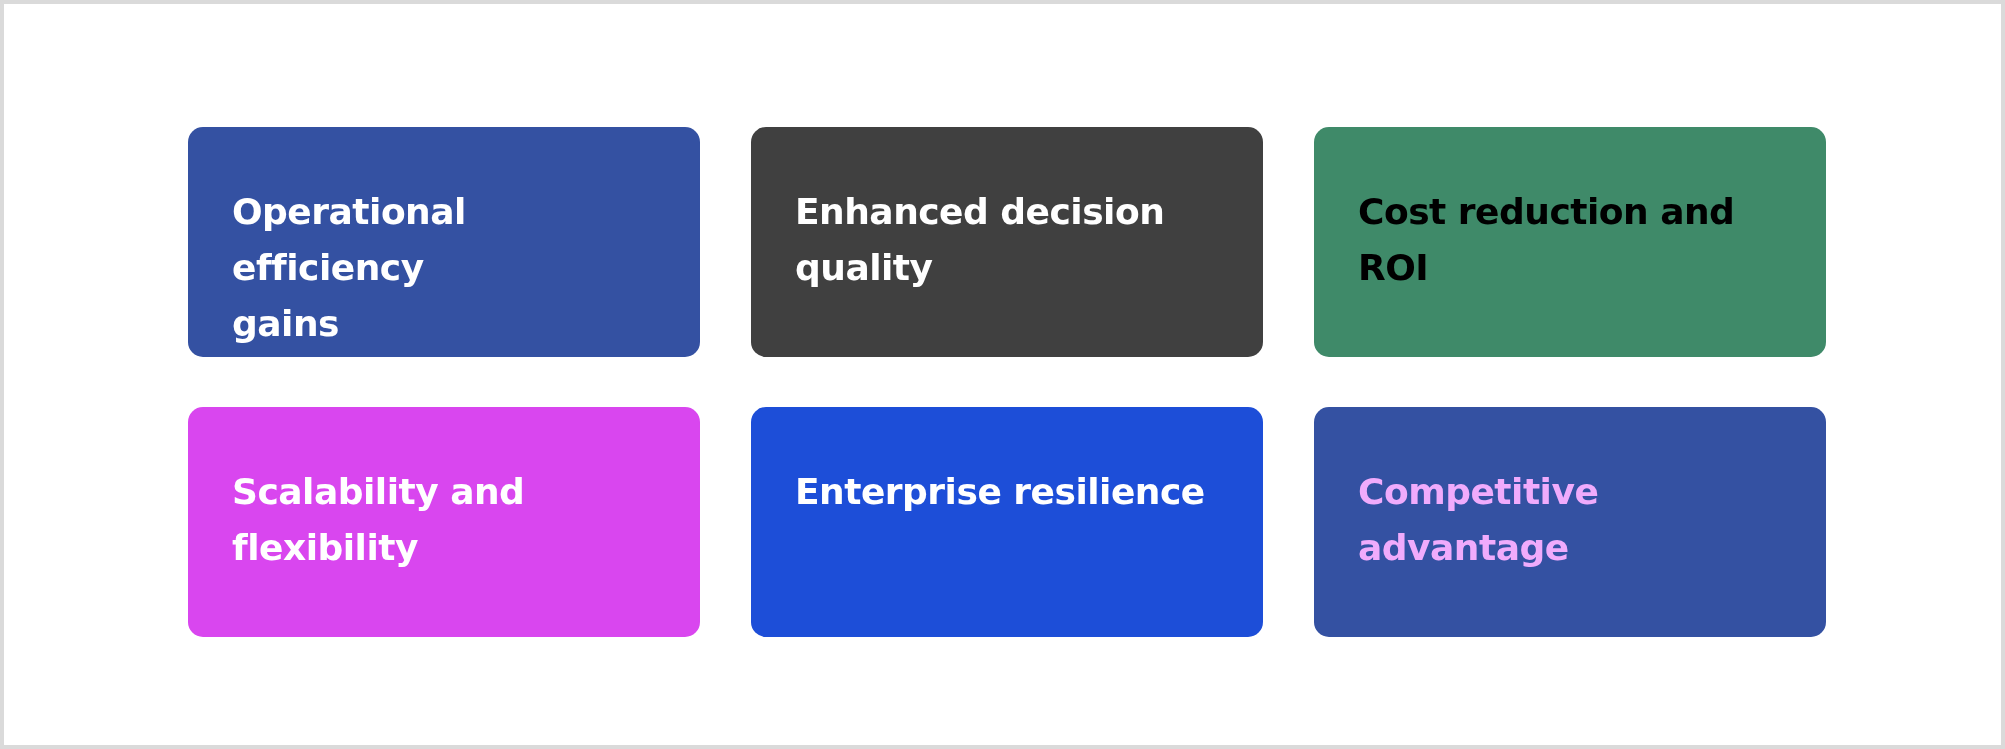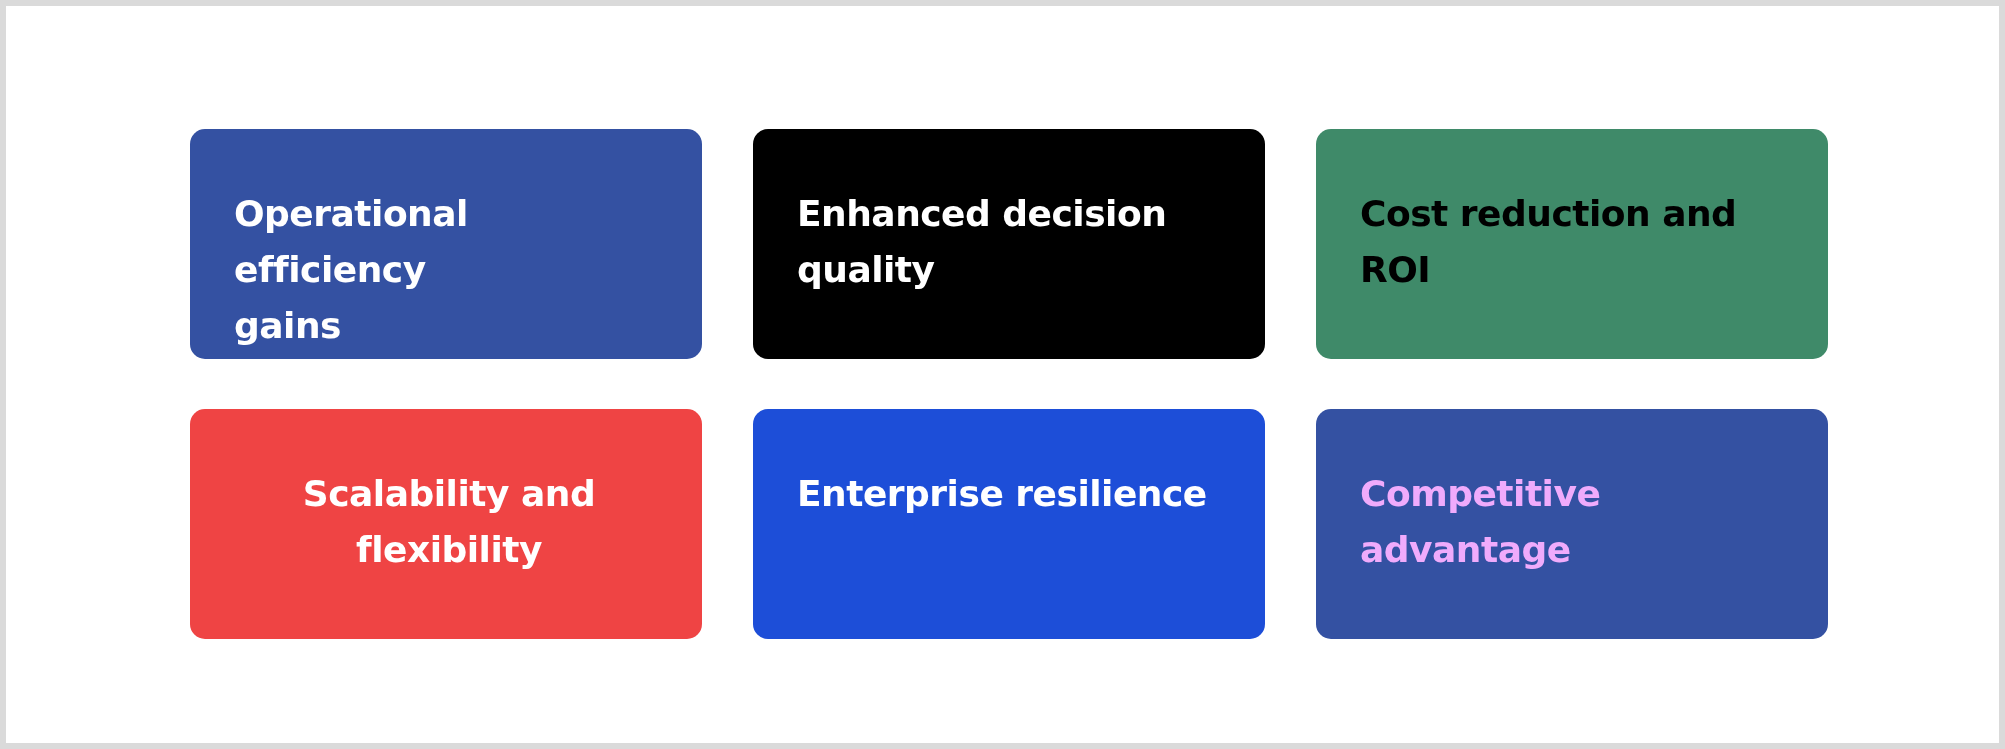--- a/index.html
+++ b/index.html
@@ -6,21 +6,21 @@
     margin: 0;
     padding: 0;
     background: #ffffff;
   }
   .page {
     position: relative;
     width: 2005px;
     height: 749px;
     box-sizing: border-box;
     background: #ffffff;
-    border: 6px solid #15803d;
+    border: 4px solid #15803d;
     overflow: hidden;
     font-family: "DejaVu Sans", "Liberation Sans", sans-serif;
   }
   .cards-grid {
     position: absolute;
     left: 184px;
     top: 123px;
     display: grid;
     grid-template-columns: repeat(3, 512px);
     grid-auto-rows: 230px;
@@ -46,31 +46,31 @@
 <body>
 
 <div class="page" style="background-color: rgb(255, 255, 255); border-color: rgb(218, 218, 218);">
   <div class="cards-grid">
 
     <div class="card" style="background-color: rgb(52, 81, 162);">
       <span class="card-label" style="color: rgb(255, 255, 255);">Operational efficiency
 gains</span>
     </div>
 
-    <div class="card" style="background-color: #000000;">
+    <div class="card" style="background-color: #404040;">
       <span class="card-label" style="color: rgb(255, 255, 255);">Enhanced decision
 quality</span>
     </div>
 
     <div class="card" style="background-color: rgb(63, 138, 105);">
       <span class="card-label" style="color: #000000;">Cost reduction and
 ROI</span>
     </div>
 
-    <div class="card" style="background-color: #ef4444; text-align: center;">
+    <div class="card" style="background-color: #d946ef;">
       <span class="card-label" style="color: rgb(255, 255, 255);">Scalability and
 flexibility</span>
     </div>
 
     <div class="card" style="background-color: #1d4ed8;">
       <span class="card-label" style="color: rgb(255, 255, 255);">Enterprise resilience</span>
     </div>
 
     <div class="card" style="background-color: rgb(52, 81, 162);">
       <span class="card-label" style="color: #f0abfc;">Competitive

